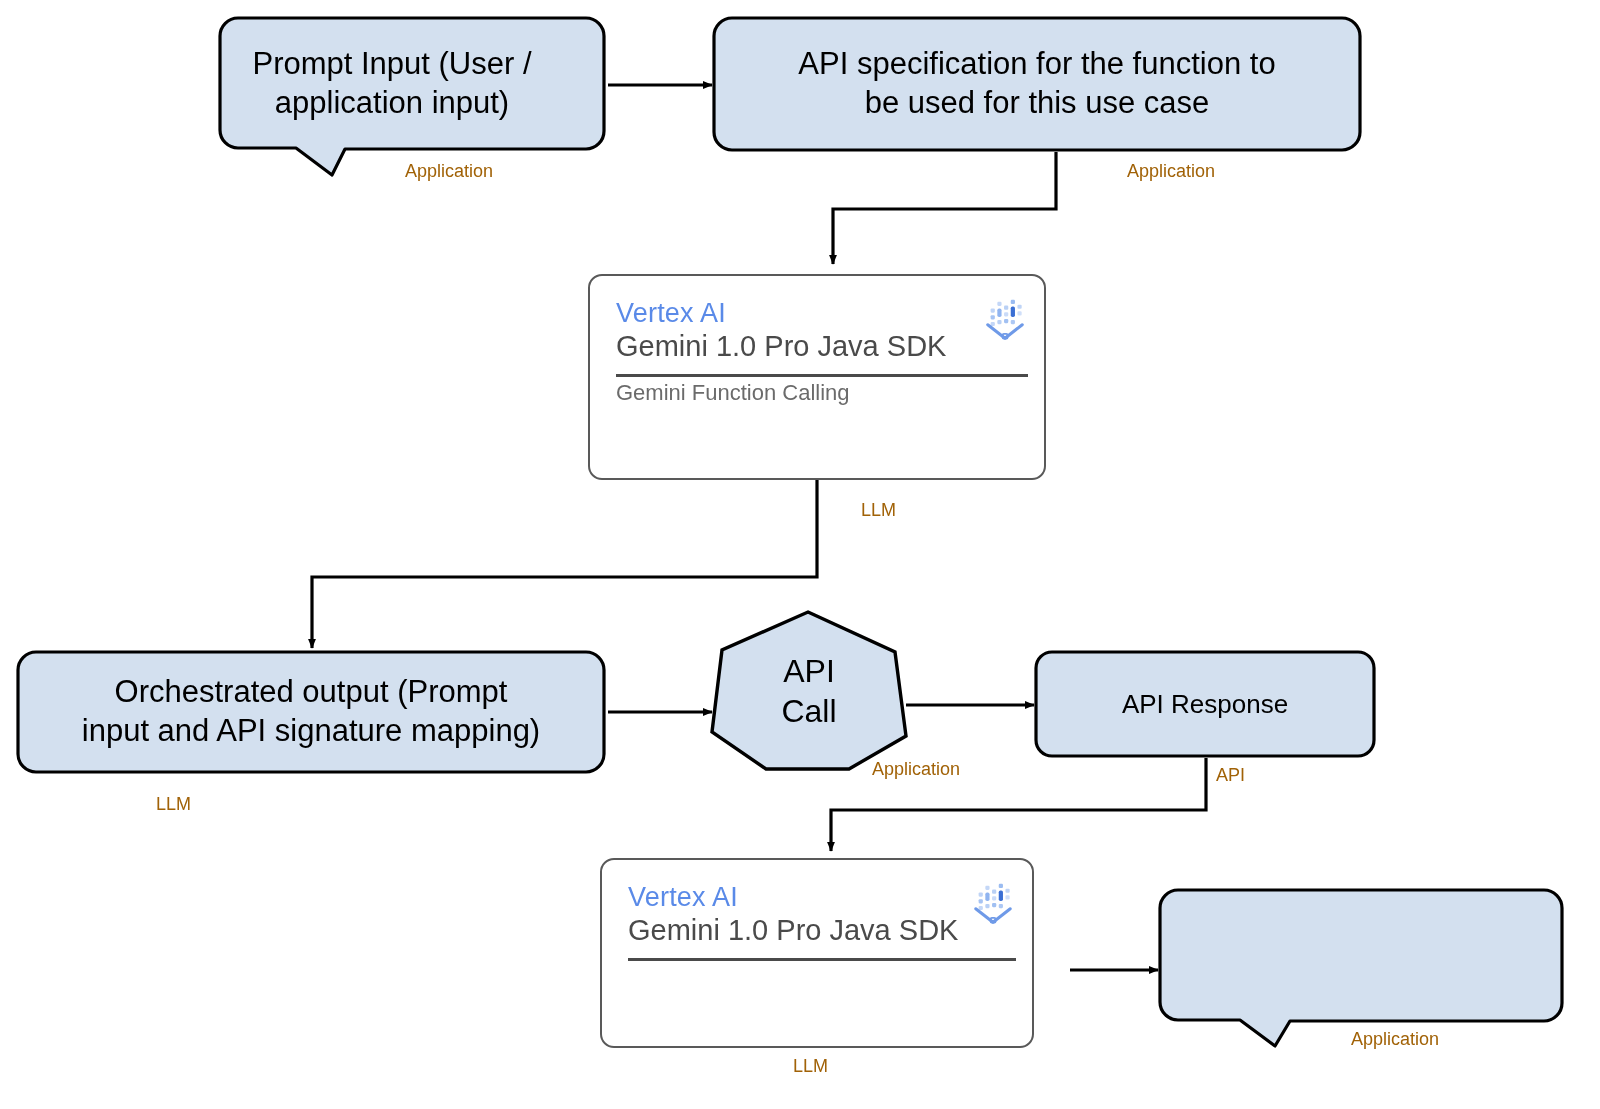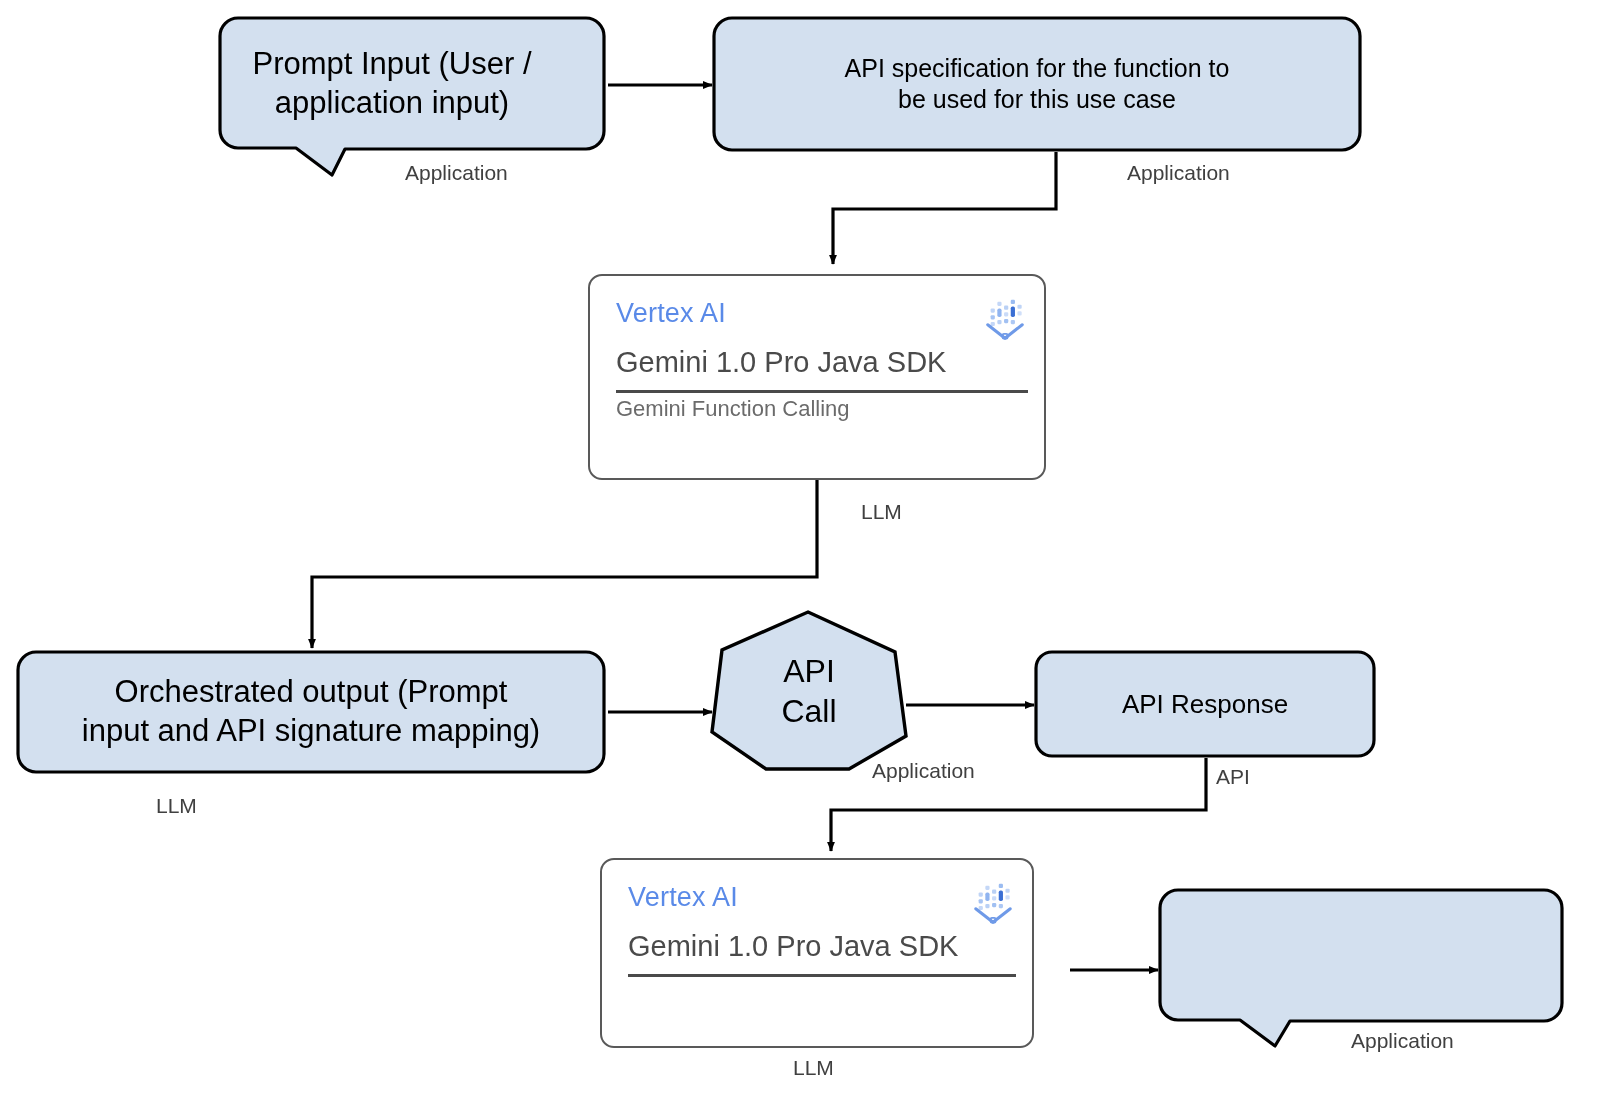--- a/index.html
+++ b/index.html
@@ -60,21 +60,21 @@
   .vcard-brand {
     color: #5a8ae8;
     font-size: 27px;
     letter-spacing: 0.2px;
     line-height: 1.15;
   }
   .vcard-title {
     color: #4a4a4a;
     font-size: 29px;
     line-height: 1.2;
-    margin-top: 16px;
+    margin-top: 0;
     white-space: nowrap;
   }
   .vcard-rule {
     border: 0;
     border-top: 3px solid #4a4a4a;
     margin: 10px 0 0 0;
   }
   .vcard-sub {
     color: #6b6b6b;
     font-size: 22px;
@@ -84,22 +84,22 @@
   .vertex-icon {
     width: 46px;
     height: 46px;
     flex: 0 0 auto;
     margin-top: -2px;
   }
 
   
   .edge-label {
     position: absolute;
-    color: #404040;
-    font-size: 21px;
+    color: #a16207;
+    font-size: 18px;
     font-family: "Liberation Sans", sans-serif;
     white-space: nowrap;
   }
 </style>
 </head>
 <body>
 
 <div id="canvas">
 
   <svg class="layer" viewBox="0 0 1600 1109">
@@ -163,21 +163,21 @@
     <path d="M 1206,758 L 1206,810 L 831,810 L 831,851" fill="none" stroke="#000000" stroke-width="3.2" stroke-linejoin="miter" marker-end="url(#arrowhead)"></path>
 
     <path d="M 1070,970 L 1158,970" fill="none" stroke="#000000" stroke-width="3.2" marker-end="url(#arrowhead)"></path>
   </svg>
 
   <div class="node" style="left:220px; top:18px; width:344px; height:131px; font-size:31px;">
     <span class="node-text">Prompt Input (User /
 application input)</span>
   </div>
 
-  <div class="node" style="left:714px; top:18px; width:646px; height:132px; font-size:25px;">
+  <div class="node" style="left:714px; top:18px; width:646px; height:132px; font-size:31px;">
     <span class="node-text">API specification for the function to
 be used for this use case</span>
   </div>
 
   <div class="node" style="left:18px; top:652px; width:586px; height:120px; font-size:31px;">
     <span class="node-text">Orchestrated output (Prompt
 input and API signature mapping)</span>
   </div>
 
   <div class="node" style="left:712px; top:612px; width:194px; height:157px; font-size:32px;">

